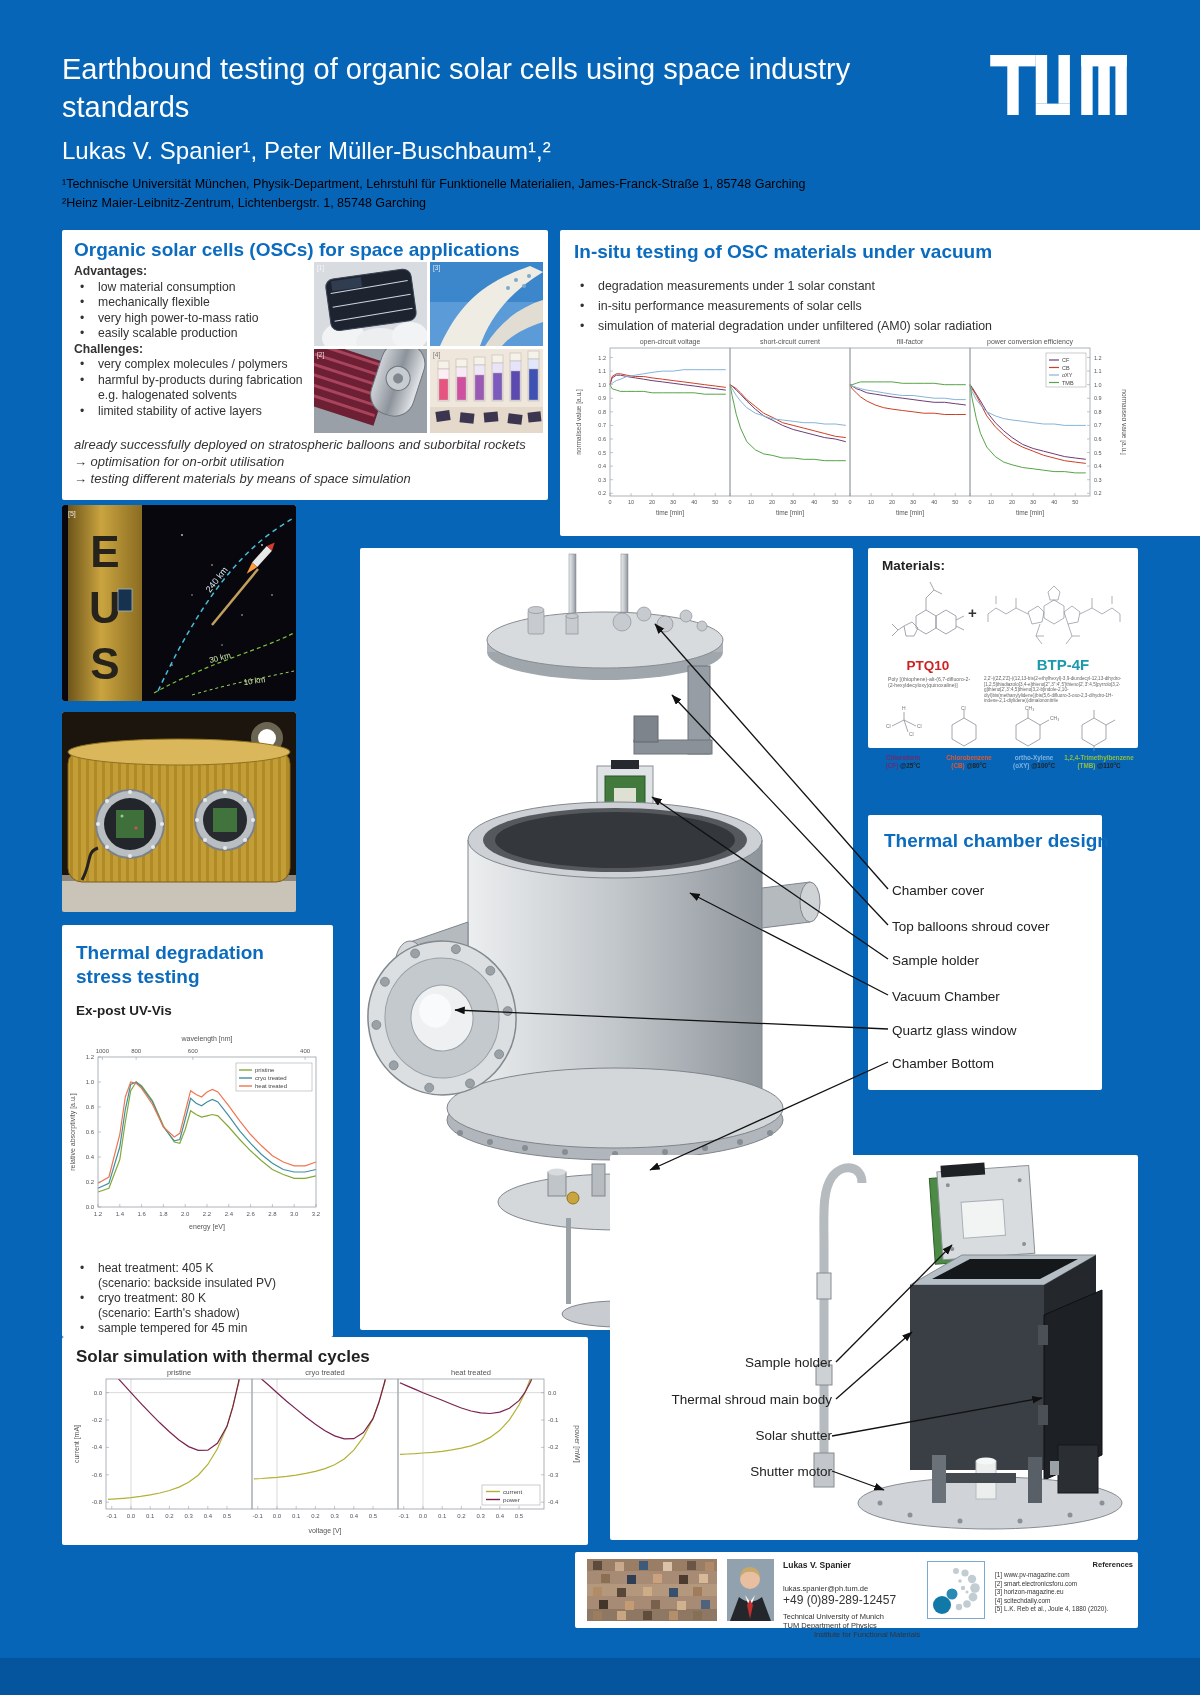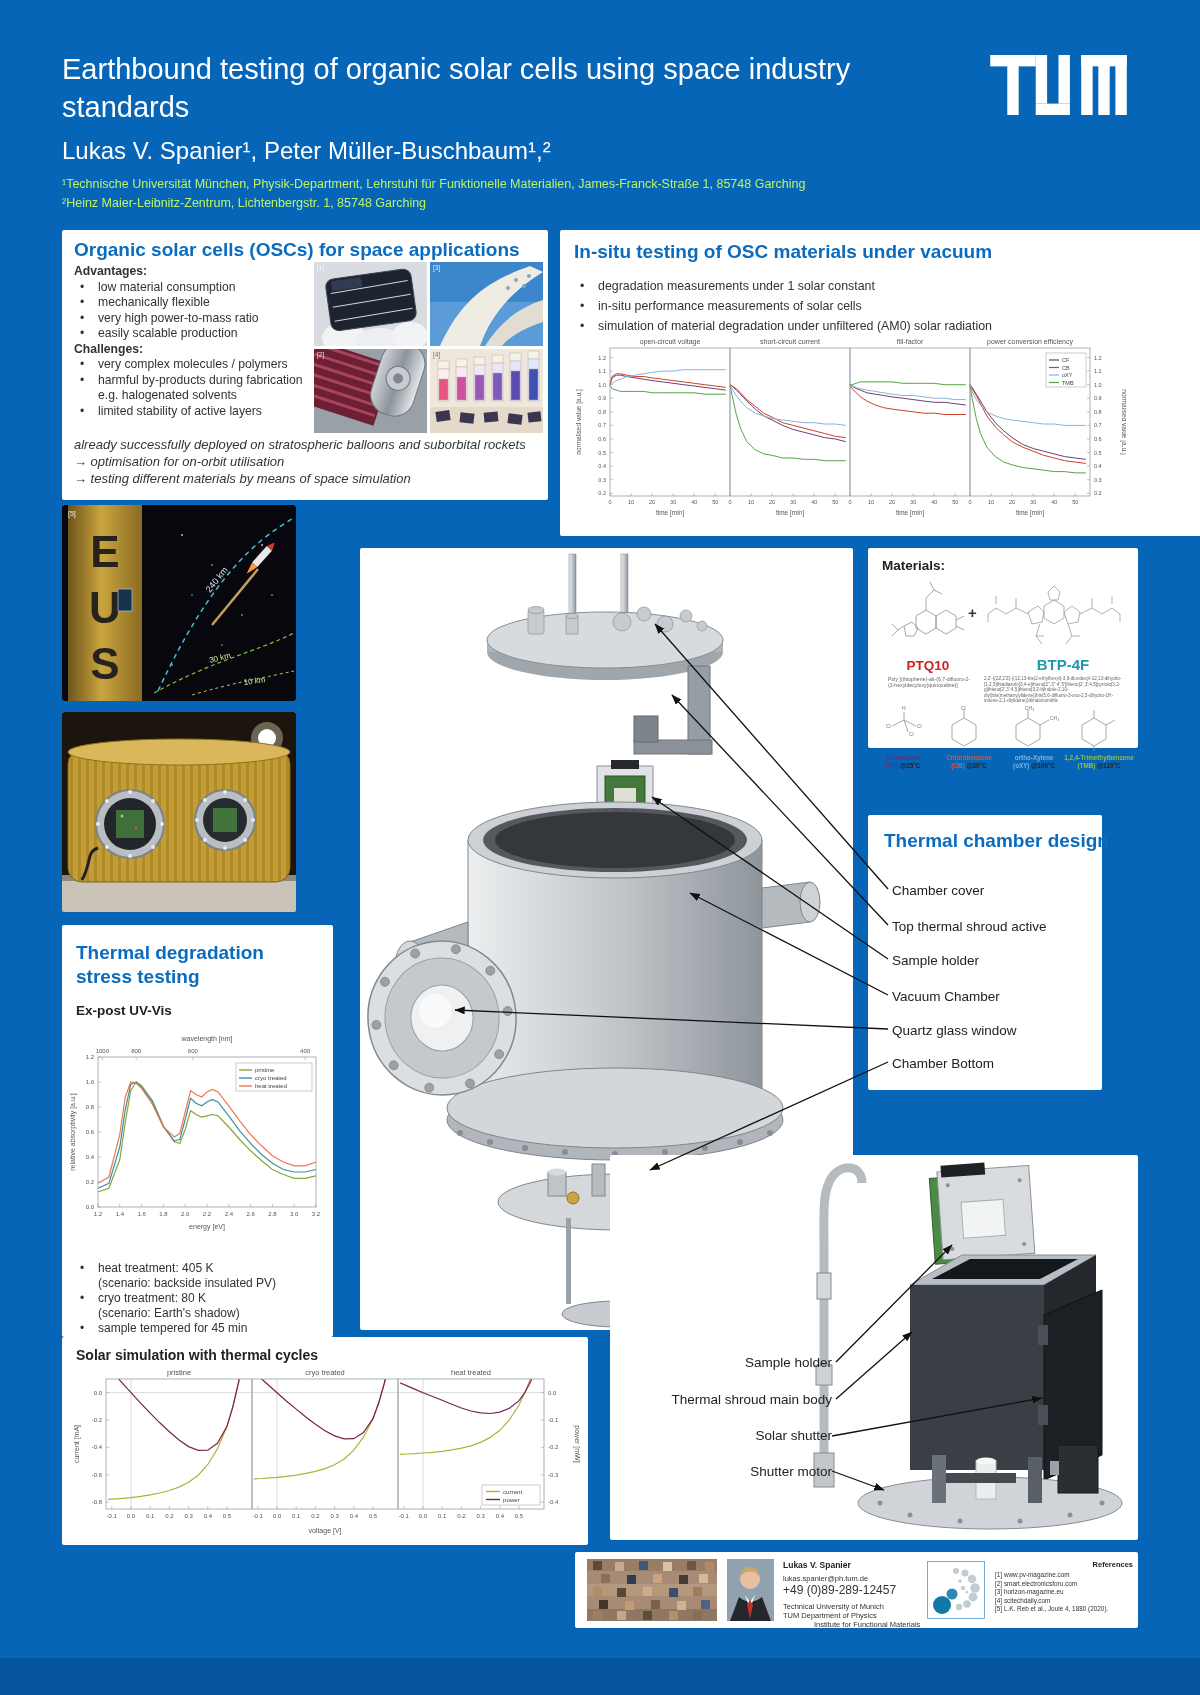--- a/index.html
+++ b/index.html
@@ -3,21 +3,21 @@
 <meta charset="utf-8">
 <style>
   html,body{margin:0;padding:0;background:#3a3f44;}
   .poster{position:relative;width:1200px;height:1695px;background:#0765b8;overflow:hidden;
           font-family:"Liberation Sans",sans-serif;color:#333;}
   .abs{position:absolute;}
   .box{position:absolute;background:#fff;border-radius:2px;}
   .h2{color:#0a6bbf;font-weight:bold;font-size:19px;line-height:23px;}
   .poster-title{left:62px;top:50px;width:830px;font-size:29px;line-height:38px;color:#fff;}
   .poster-authors{left:62px;top:137px;font-size:24px;color:#fff;}
-  .poster-affil{left:62px;top:175px;font-size:12.5px;line-height:19px;color:#bef264;}
+  .poster-affil{left:62px;top:175px;font-size:12.5px;line-height:19px;color:#000000;}
   .bullets{font-size:12.2px;line-height:15.5px;color:#333;}
   .bullets .lbl{font-weight:bold;}
   .bullets ul{margin:0;padding:0;list-style:none;}
   .bullets li{position:relative;padding-left:24px;}
   .bullets li:before{content:"\2022";position:absolute;left:6px;}
   .bullets li .sub{display:block;}
   .img-grid{display:grid;grid-template-columns:113px 113px;grid-template-rows:84px 84px;gap:3px;}
   .img-cell{position:relative;overflow:hidden;background:#ccc;}
   .img-tag{position:absolute;left:3px;top:2px;font-size:6.5px;color:rgba(255,255,255,.85);z-index:2;}
   .chart{position:absolute;}
@@ -584,21 +584,21 @@
     <div class="solv" style="left:194px;top:206px;width:74px;">
       <span style="color: rgb(143, 191, 63);">1,2,4-Trimethylbenzene</span><br>
       <span style="color: rgb(143, 191, 63);">(TMB)</span>
       <span class="temp">@110°C</span>
     </div>
   </div>
 
   <div class="box" style="left:868px;top:815px;width:234px;height:275px;">
     <div class="abs h2" style="left:16px;top:14px;width:245px;">Thermal chamber design</div>
     <div class="td-label" style="top:68px;">Chamber cover</div>
-    <div class="td-label" style="top:104px;">Top thermal shroud active</div>
+    <div class="td-label" style="top:104px;">Top balloons shroud cover</div>
     <div class="td-label" style="top:138px;">Sample holder</div>
     <div class="td-label" style="top:174px;">Vacuum Chamber</div>
     <div class="td-label" style="top:208px;">Quartz glass window</div>
     <div class="td-label" style="top:241px;">Chamber Bottom</div>
   </div>
 
   <div class="box" style="left:62px;top:925px;width:271px;height:412px;">
     <div class="abs h2" style="left:14px;top:16px;font-size:19px;line-height:24px;width:240px;">
       <div>Thermal degradation</div>
       <div>stress testing</div>
@@ -667,21 +667,21 @@
     <div class="abs bullets" style="left:12px;top:336px;width:250px;font-size:12px;line-height:15px;">
       <ul>
         <li><span>heat treatment: 405 K</span><span class="sub">(scenario: backside insulated PV)</span></li>
         <li><span>cryo treatment: 80 K</span><span class="sub">(scenario: Earth's shadow)</span></li>
         <li><span>sample tempered for 45 min</span></li>
       </ul>
     </div>
   </div>
 
   <div class="box" style="left:62px;top:1337px;width:526px;height:208px;">
-    <div class="abs" style="left:14px;top:10px;font-size:14px;font-weight:bold;color:#222;">Solar simulation with thermal cycles</div>
+    <div class="abs" style="left:14px;top:10px;font-size:17px;font-weight:bold;color:#222;">Solar simulation with thermal cycles</div>
     <div class="chart" style="left:8px;top:28px;width:510px;height:176px;" id="chart-jv"><svg width="510" height="180">
           <defs>
             <clipPath id="jvclip0">
               <rect x="36" y="14" width="146" height="130"></rect>
             </clipPath>
             <clipPath id="jvclip1">
               <rect x="182" y="14" width="146" height="130"></rect>
             </clipPath>
             <clipPath id="jvclip2">
               <rect x="328" y="14" width="146" height="130"></rect>
@@ -870,21 +870,21 @@
     <svg class="abs" style="left:152px;top:7px;" width="47" height="62">
       <rect width="47" height="62" fill="#91a1ae"></rect>
       <circle cx="23" cy="20" r="10" fill="#e8bfa0"></circle>
       <path d="M13,18 Q14,8 23,8 Q32,8 33,18 Q28,12 23,13 Q18,12 13,18 Z" fill="#c9a96a"></path>
       <path d="M3,62 L12,38 Q23,47 35,38 L44,62 Z" fill="#23262b"></path>
       <polygon points="18,36 23,43 28,36 23,50" fill="#ffffff"></polygon>
       <polygon points="23,41 26,46 23,60 20,46" fill="#c03030"></polygon>
     </svg>
     <div class="abs" style="left:208px;top:8px;width:158px;">
       <div style="font-size:8.5px;font-weight:bold;color:#222;">Lukas V. Spanier</div>
-      <div style="font-size:7.5px;color:#333;margin-top:4px;">lukas.spanier@ph.tum.de</div>
+      <div style="font-size:7.5px;color:#333;margin-top:14px;">lukas.spanier@ph.tum.de</div>
       <div style="font-size:12px;color:#333;">+49 (0)89-289-12457</div>
       <div style="font-size:7.5px;color:#333;margin-top:5px;">Technical University of Munich</div>
       <div style="font-size:7.5px;color:#333;">TUM Department of Physics</div>
       <div style="font-size:7.5px;color:#333;padding-left:31px;">Institute for Functional Materials</div>
     </div>
     <svg class="abs" style="left:352px;top:9px;" width="58" height="58">
       <rect x="0.5" y="0.5" width="57" height="57" fill="#fff" stroke="#7aaad0"></rect>
       <g fill="#c2ccd3">
         <circle cx="29" cy="10" r="3"></circle>
           <circle cx="38" cy="12" r="3.6"></circle>

